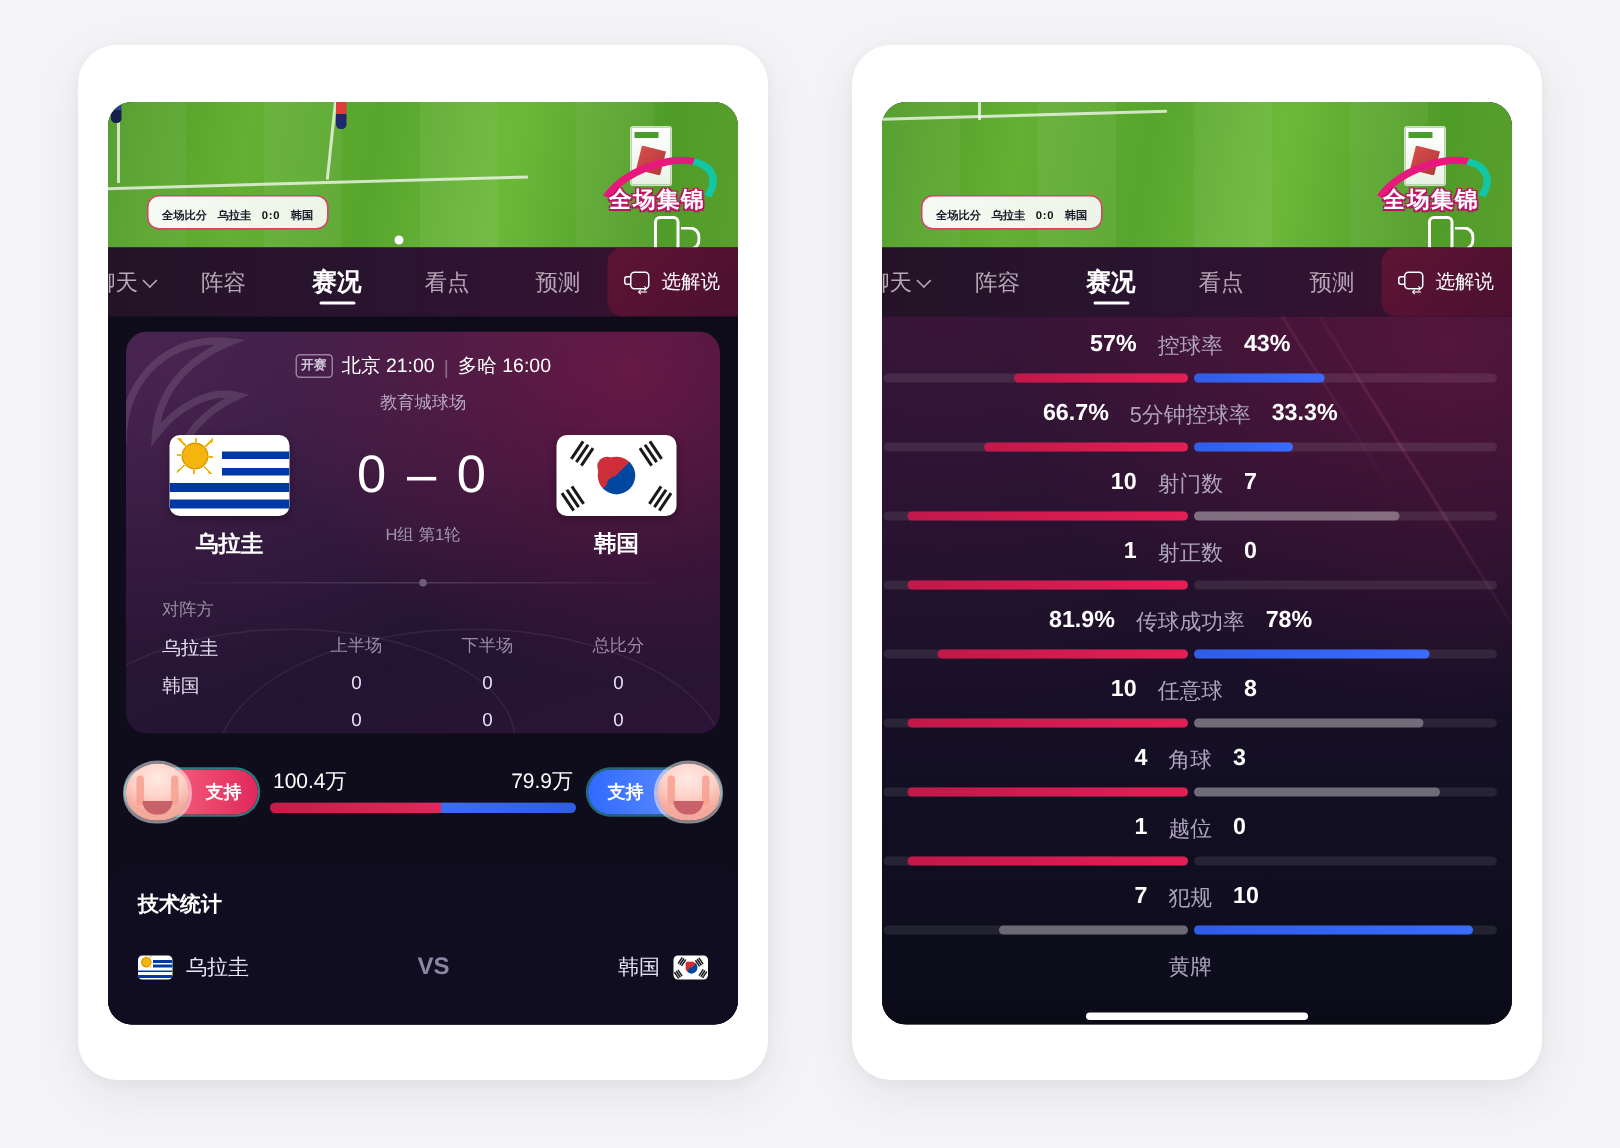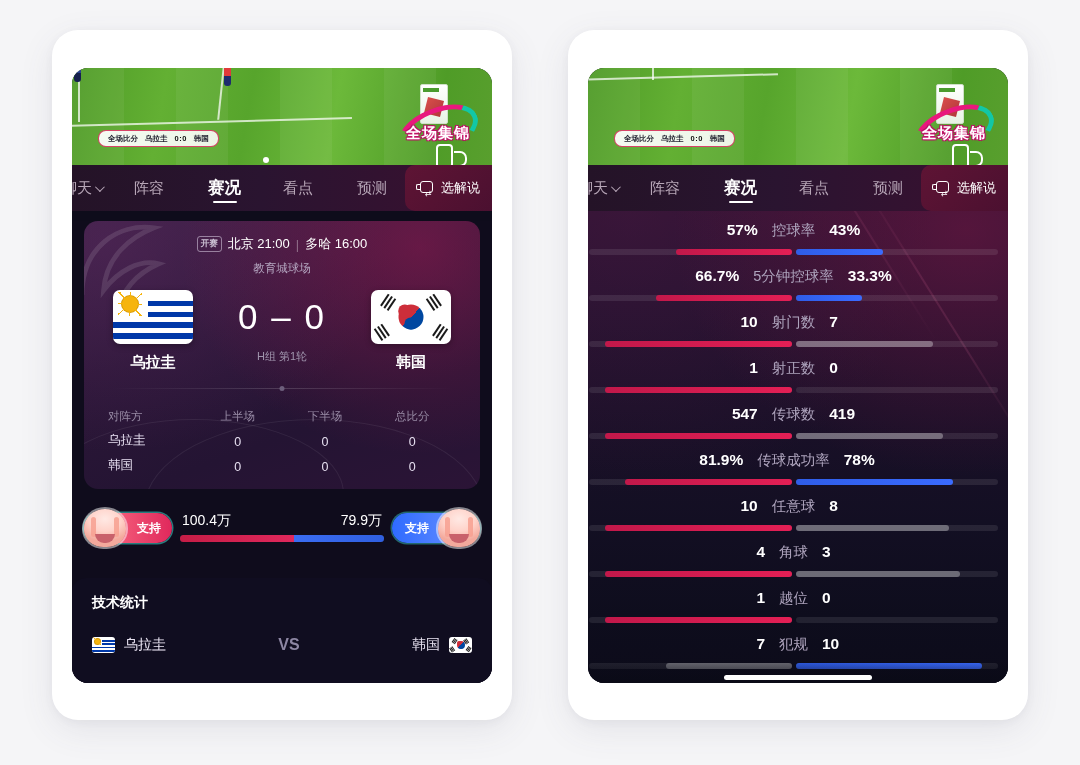--- a/index.html
+++ b/index.html
@@ -52,22 +52,22 @@
   .player {
     position: absolute; width: 7px; height: 22px; border-radius: 3px;
     background: linear-gradient(180deg,#e03a3a 0%, #e03a3a 55%, #1d2b6e 56%, #1d2b6e 100%);
   }
   .player.p1 { left: 152px; top: -4px; }
   .player.p2 { left: 2px; top: -8px; background: linear-gradient(180deg,#2b3f8f 0%,#2b3f8f 60%,#16204d 61%,#16204d 100%); }
   .ball { position: absolute; left: 191px; top: 89px; width: 6px; height: 6px; border-radius: 50%; background: #fff; }
 
   .score-overlay {
     position: absolute; left: 26px; top: 62px;
-    height: 17px; padding: 1px 9px;
-    display: flex; align-items: center; gap: 7px;
+    height: 23px; padding: 8px 9px;
+    display: flex; gap: 7px;
     border-radius: 8px;
     background: linear-gradient(90deg, rgba(255,255,255,.94), rgba(255,255,255,.88));
     border: 1px solid rgba(210,35,80,.85);
     font-size: 7.5px; font-weight: bold; color: #1b1b2a;
     white-space: nowrap;
   }
   .score-overlay .sc { color: #111; letter-spacing: .5px; }
 
   .highlight-badge {
     position: absolute; right: 8px; top: 14px; width: 92px; height: 88px;
@@ -252,21 +252,21 @@
 
   .mc-divider {
     position: relative; margin: 16px 26px 0 26px; height: 1px;
     background: linear-gradient(90deg, rgba(255,255,255,0), rgba(255,255,255,.16), rgba(255,255,255,0));
   }
   .mc-divider:after {
     content: ""; position: absolute; left: 50%; top: -2px; transform: translateX(-50%);
     width: 5px; height: 5px; border-radius: 50%; background: #6d5f7c;
   }
   .mc-table { position: relative; margin: 10px 24px 0 24px; }
-  .mc-table .row { display: flex; align-items: flex-end; height: 25px; }
+  .mc-table .row { display: flex; align-items: flex-start; height: 25px; }
   .mc-table .c0 { width: 86px; color: #cfc4d8; font-size: 12.5px; }
   .mc-table .cx { flex: 1; text-align: center; color: #cfc4d8; font-size: 12.5px; margin-top: 24px; }
   .mc-table .head .c0, .mc-table .head .cx { color: #988ba5; font-size: 11.5px; }
   .mc-table .row:not(.head) .c0 { color: #e6dff0; }
   .mc-table .row:not(.head) .cx { color: #e6dff0; }
 
   
   .support {
     position: relative; margin: 12px 12px 0 12px; height: 52px;
     display: flex; align-items: center; gap: 8px;
@@ -715,38 +715,20 @@
                 </span>
                 <span class="bar-gap"></span>
                 <span class="bar-half right">
                   <span class="bar-track"></span>
                   <span class="bar-fill gray" style="width:0%"></span>
                 </span>
               </div>
             </div>
             <div class="stat-row">
               <div class="stat-line">
-                <span class="stat-val l">547</span>
-                <span class="stat-label">传球数</span>
-                <span class="stat-val r">419</span>
-              </div>
-              <div class="bar-wrap">
-                <span class="bar-half left">
-                  <span class="bar-track"></span>
-                  <span class="bar-fill red" style="width:92%"></span>
-                </span>
-                <span class="bar-gap"></span>
-                <span class="bar-half right">
-                  <span class="bar-track"></span>
-                  <span class="bar-fill gray" style="width:73%"></span>
-                </span>
-              </div>
-            </div>
-            <div class="stat-row">
-              <div class="stat-line">
                 <span class="stat-val l">81.9%</span>
                 <span class="stat-label">传球成功率</span>
                 <span class="stat-val r">78%</span>
               </div>
               <div class="bar-wrap">
                 <span class="bar-half left">
                   <span class="bar-track"></span>
                   <span class="bar-fill red" style="width:82%"></span>
                 </span>
                 <span class="bar-gap"></span>

